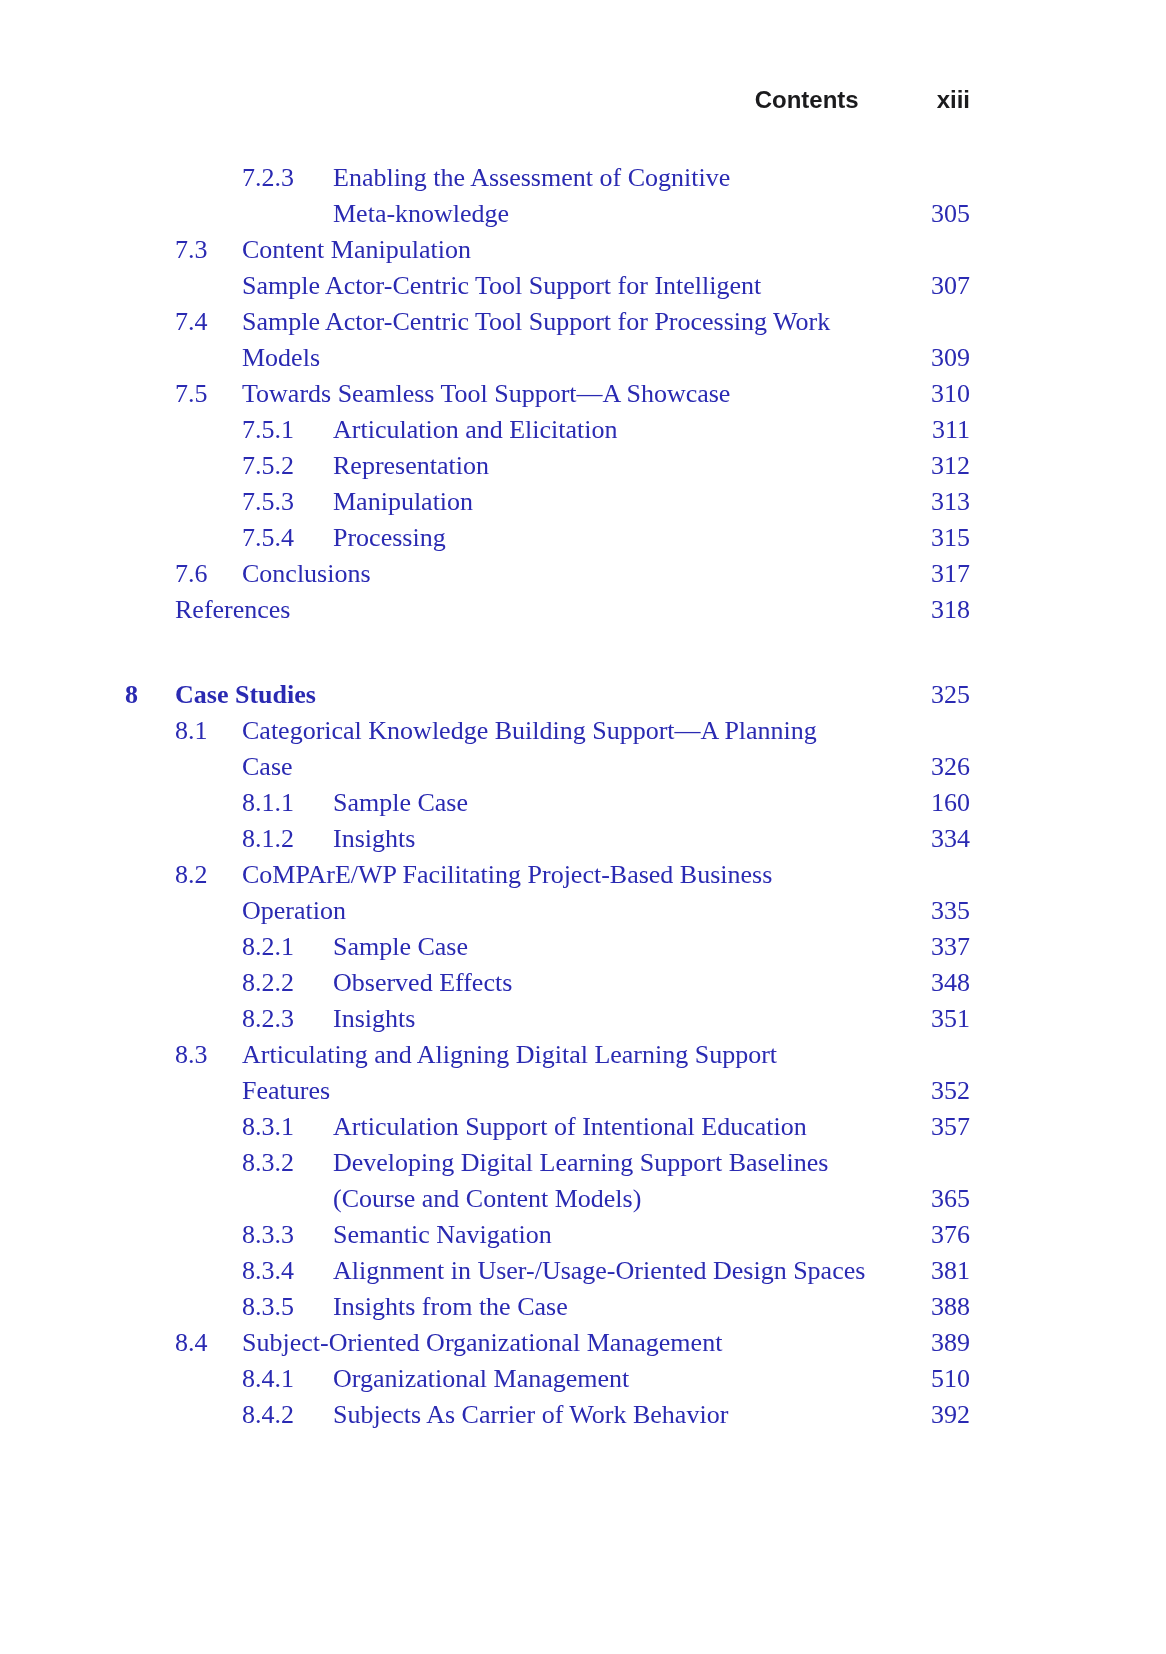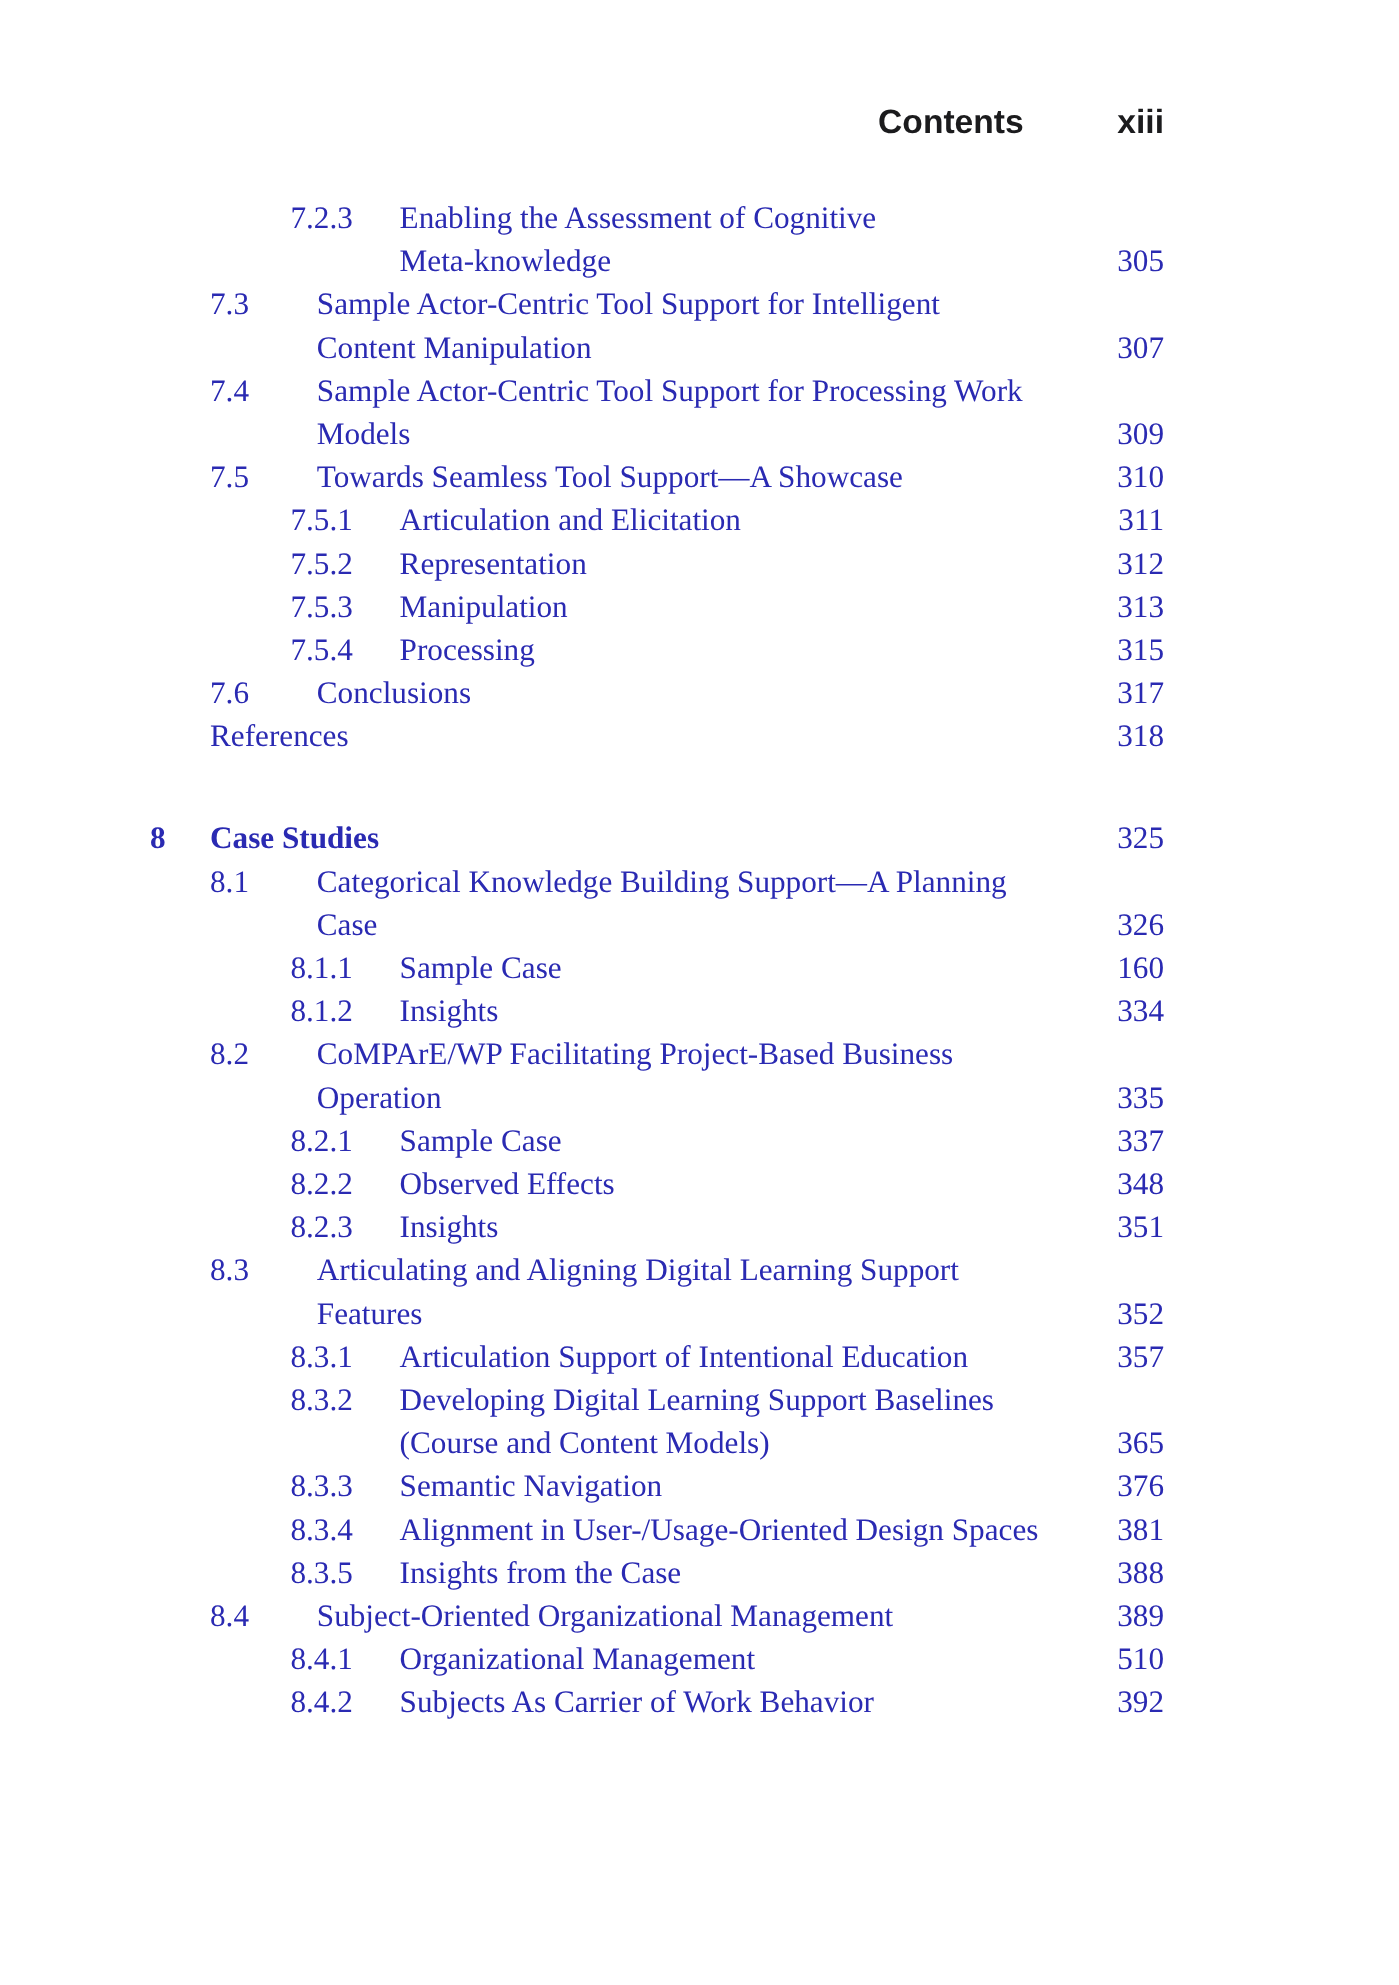--- a/index.html
+++ b/index.html
@@ -17,21 +17,21 @@
     padding: 86px 196px 0 125px;
     color: #2a2ab2;
   }
   .running-head {
     display: flex;
     justify-content: flex-end;
     align-items: baseline;
     gap: 78px;
     font-family: "Liberation Sans", sans-serif;
     font-weight: 700;
-    font-size: 28px;
+    font-size: 24px;
     color: #1b1b1d;
     margin-bottom: 46px;
   }
   .toc {
     font-size: 26px;
     line-height: 36px;
   }
   .entry {
     display: flex;
     align-items: flex-start;
@@ -46,21 +46,21 @@
   .entry .title .line { white-space: nowrap; }
   .entry .pg {
     flex: 0 0 auto;
     align-self: flex-end;
     margin-left: 12px;
     min-width: 48px;
     text-align: right;
   }
   .level-chapter .num { width: 50px; font-weight: 700; }
   .level-chapter .title { font-weight: 700; }
-  .level-section { padding-left: 50px; gap: 22px; }
+  .level-section { padding-left: 50px; }
   .level-section .num { width: 67px; }
   .level-subsection { padding-left: 117px; justify-content: center; }
   .level-subsection .num { width: 91px; }
   .level-references { padding-left: 50px; gap: 24px; }
   .gap-before { margin-top: 49px; }
 </style>
 </head>
 <body>
 
 <div class="page">
@@ -73,22 +73,22 @@
         <span class="num">7.2.3</span>
         <div class="title">
           <div class="line">Enabling the Assessment of Cognitive</div>
           <div class="line">Meta-knowledge</div>
         </div>
         <span class="pg">305</span>
       </div>
       <div class="entry level-section">
         <span class="num">7.3</span>
         <div class="title">
+          <div class="line">Content Manipulation</div>
           <div class="line">Sample Actor-Centric Tool Support for Intelligent</div>
-          <div class="line">Content Manipulation</div>
         </div>
         <span class="pg">307</span>
       </div>
       <div class="entry level-section">
         <span class="num">7.4</span>
         <div class="title">
           <div class="line">Sample Actor-Centric Tool Support for Processing Work</div>
           <div class="line">Models</div>
         </div>
         <span class="pg">309</span>

